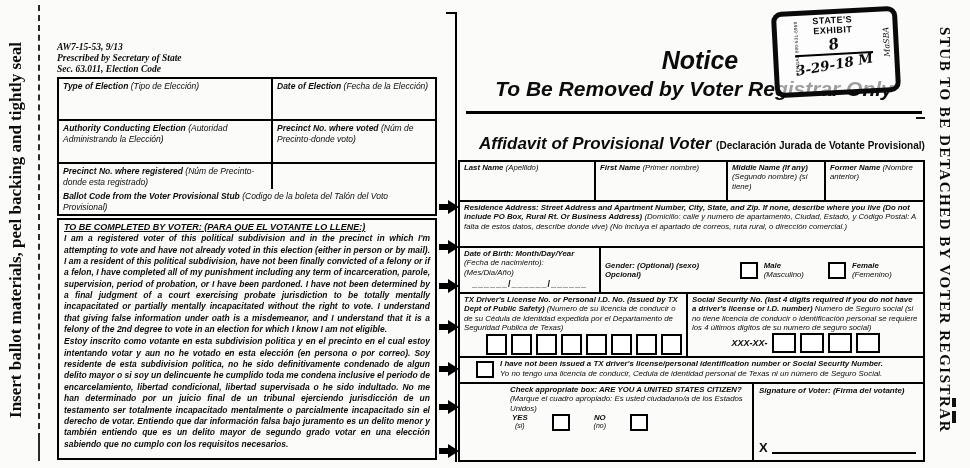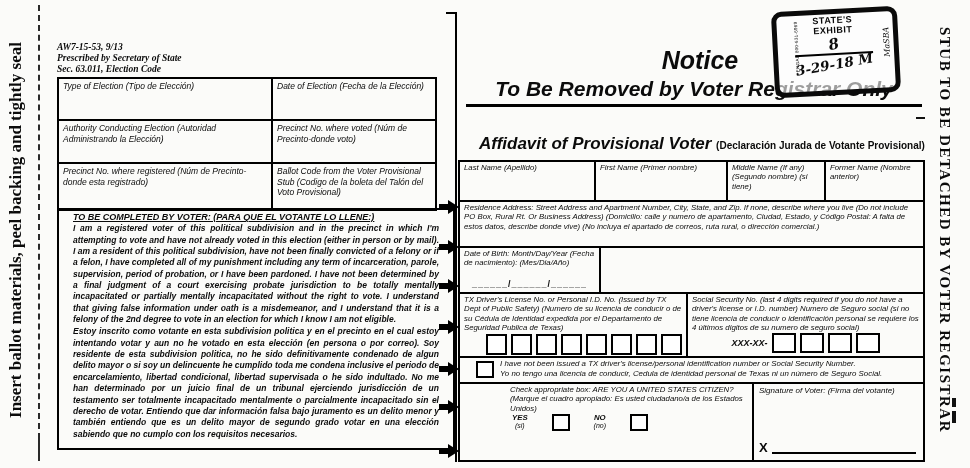--- a/index.html
+++ b/index.html
@@ -9,43 +9,43 @@
   .vtext{position:absolute;font-family:"Liberation Serif",serif;font-weight:bold;white-space:nowrap;text-align:center;}
   .vleft{left:-197px;top:218px;width:430px;height:24px;font-size:17px;transform:rotate(-90deg);}
   .vright{left:728px;top:220px;width:430px;height:20px;font-size:15px;letter-spacing:1.5px;transform:rotate(90deg);}
   .dash-line{position:absolute;left:38px;top:5px;height:424px;border-left:2px dashed #2a2a2a;}
   .dash-solid{position:absolute;left:38px;top:433px;height:28px;border-left:2px solid #2a2a2a;}
   
   .lp-header{position:absolute;left:57px;top:42px;font-family:"Liberation Serif",serif;
              font-style:italic;font-weight:bold;font-size:9.5px;line-height:11px;}
   .election-table{position:absolute;left:57px;top:77px;width:376px;border:2px solid #000;}
   .et-row{display:flex;border-bottom:2px solid #000;}
-  .et-row:last-child{border-bottom:none;}
+  .et-row:last-child{border-bottom:none;flex-direction:column;}
   .et-cell{padding:2px 4px;font-size:8.5px;line-height:10.5px;}
   .et-c1{width:204px;border-right:2px solid #000;}
   .et-c2{flex:1;}
   .r1{min-height:40px;} .r2{min-height:41px;} .r3{min-height:45px;}
-  .en{font-weight:normal;font-style:italic;}
+  .en{font-weight:bold;font-style:italic;}
   .es{font-style:italic;font-weight:normal;}
-  .voter-box{position:absolute;left:57px;top:208px;width:366px;height:234px;border:2px solid #000;
-             padding:2px 14px;font-size:8.5px;line-height:11.35px;font-style:italic;font-weight:bold;
+  .voter-box{position:absolute;left:57px;top:218px;width:366px;height:234px;border:2px solid #000;
+             padding:2px 5px;font-size:8.5px;line-height:11.35px;font-style:italic;font-weight:bold;
              text-align:justify;overflow:hidden;}
   .vb-heading{text-decoration:underline;font-size:9px;}
   .vb-es{display:block;margin-top:1px;}
   
   .arrow{position:absolute;left:439px;display:flex;align-items:center;height:14px;}
   .arrow .stem{width:9px;height:6px;background:#000;}
   .arrow .head{width:0;height:0;border-left:11px solid #000;border-top:7px solid transparent;border-bottom:7px solid transparent;}
   
   .rp-border{position:absolute;left:455px;top:12px;height:450px;border-left:2px solid #000;}
   .rp-hook{position:absolute;left:446px;top:12px;width:11px;border-top:2px solid #000;}
   .notice-title{position:absolute;left:560px;top:46px;width:280px;text-align:center;
                 font-size:25px;font-weight:bold;font-style:italic;}
   .notice-sub{position:absolute;left:466px;top:77px;width:456px;text-align:center;font-size:21px;
-              font-weight:bold;font-style:italic;border-bottom:3px solid #000;padding-bottom:3px;}
+              font-weight:bold;font-style:italic;border-bottom:3px solid #000;padding-bottom:10px;}
   .aff-title{position:absolute;left:479px;top:134px;font-size:17px;font-weight:bold;font-style:italic;}
   .aff-title .sub{font-size:10px;font-weight:bold;font-style:normal;}
   
   .stamp{position:absolute;left:773px;top:9px;width:116px;height:76px;border:5px solid #0a0a0a;
          border-radius:10px;transform:rotate(-3deg);background:rgba(255,255,255,.6);}
   .stamp-brand{position:absolute;left:-16px;top:30px;width:70px;font-size:4.5px;transform:rotate(-90deg);
                text-align:center;letter-spacing:.3px;}
   .stamp-center{position:absolute;left:14px;top:1px;width:84px;text-align:center;}
   .stamp-line12{font-size:9px;font-weight:bold;line-height:10px;letter-spacing:.5px;}
   .stamp-num{font-family:"DejaVu Serif",serif;font-style:italic;font-weight:bold;font-size:15px;
@@ -215,20 +215,27 @@
         <span class="en">Residence Address: Street Address and Apartment Number, City, State, and Zip. If none, describe where you live (Do not include PO Box, Rural Rt. Or Business Address) </span><span class="es">(Domicilio: calle y numero de apartamento, Ciudad, Estado, y Código Postal: A falta de estos datos, describe donde vive) (No incluya el apartado de correos, ruta rural, o dirección comercial.)</span>
       </div>
     </div>
 
 
     <div class="af-row dob-row">
       <div class="af-cell dob-c1">
         <span><span class="en">Date of Birth: Month/Day/Year </span><span class="es">(Fecha de nacimiento): (Mes/Dia/Año)</span></span>
         <span class="dob-blank">______/______/______</span>
       </div>
+      <div class="af-cell gender-c">
+        <span class="en">Gender: (Optional) (sexo) Opcional)</span>
+        <span class="cb"></span>
+        <span><span class="en">Male </span><span class="es">(Masculino)</span></span>
+        <span class="cb"></span>
+        <span><span class="en">Female </span><span class="es">(Femenino)</span></span>
+      </div>
     </div>
 
     <div class="af-row dl-row">
       <div class="af-cell dl-c1">
         <span class="en">TX Driver's License No. or Personal I.D. No. (Issued by TX Dept of Public Safety) </span><span class="es">(Numero de su licencia de conducir o de su Cédula de Identidad expedida por el Departamento de Seguridad Publica de Texas)</span>
         <div class="dl-boxes">
           <span class="dlbox"></span>
             <span class="dlbox"></span>
             <span class="dlbox"></span>
             <span class="dlbox"></span>

